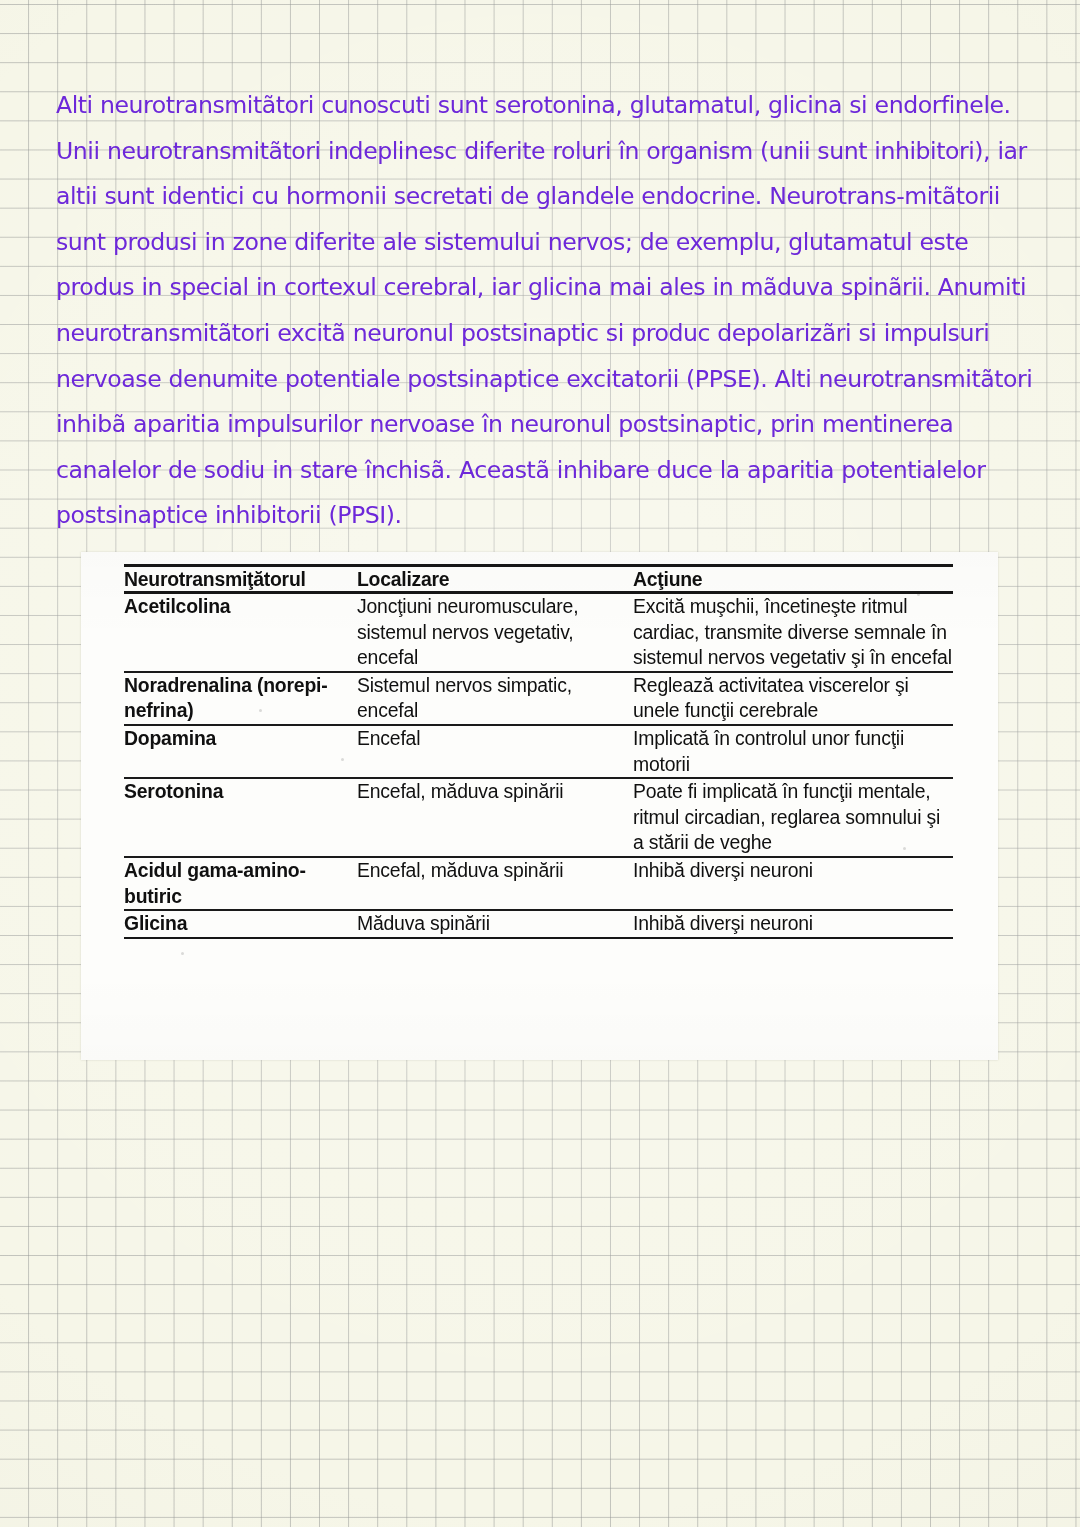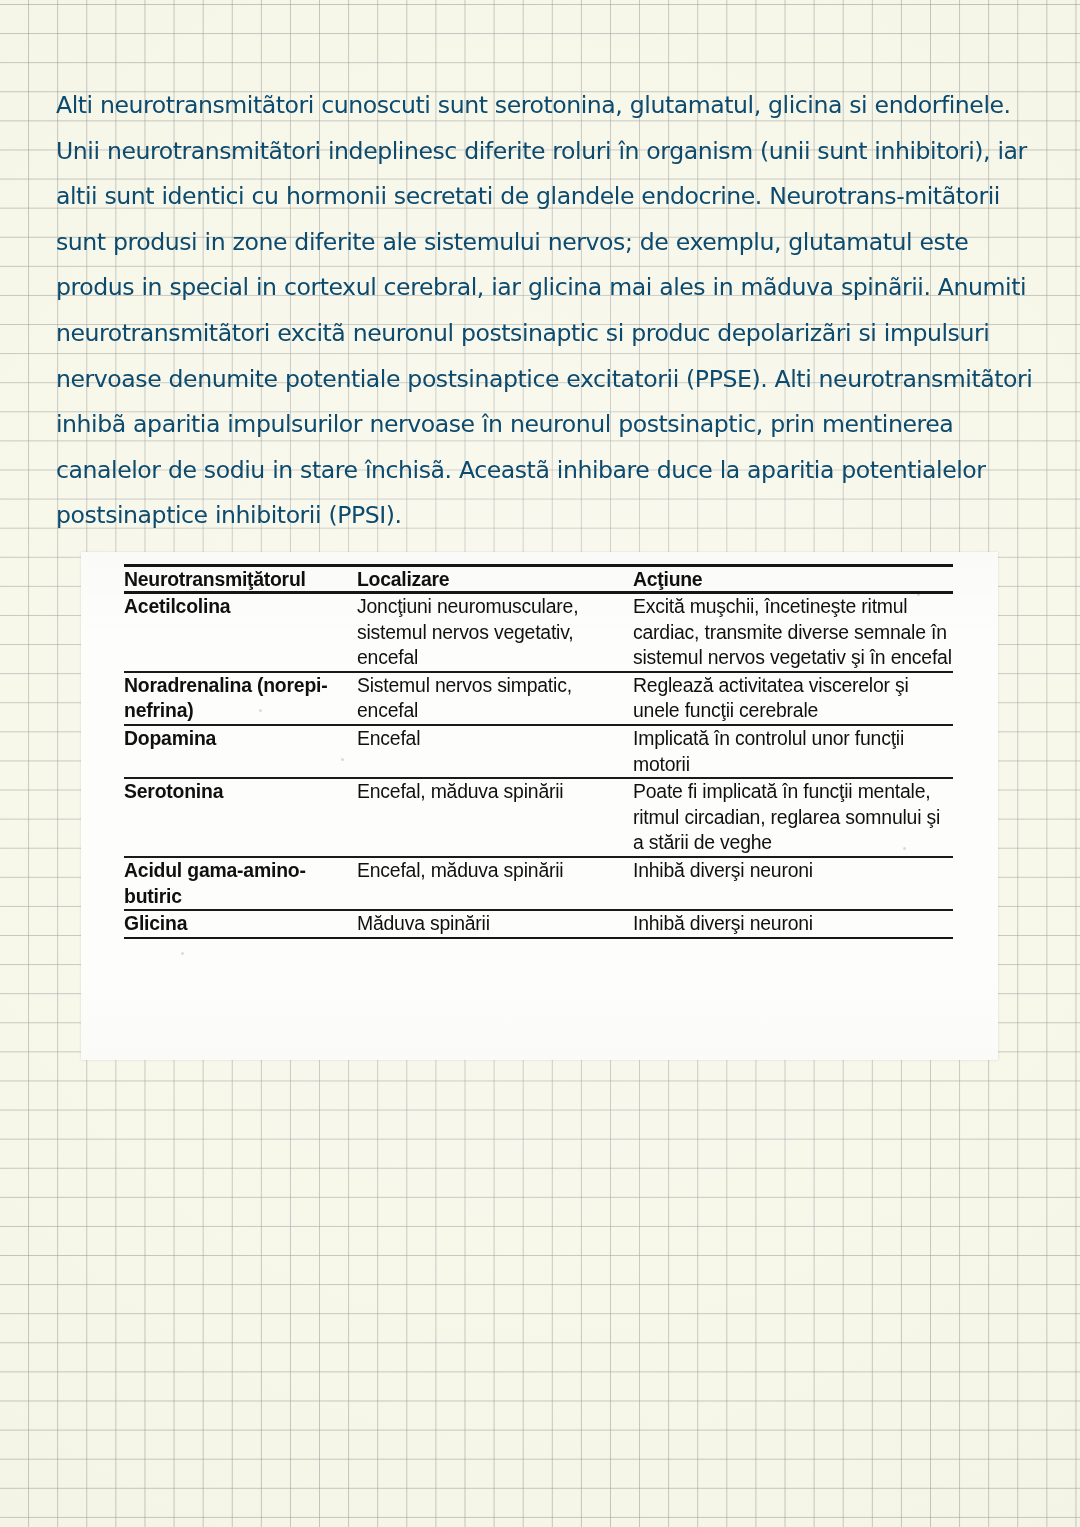--- a/index.html
+++ b/index.html
@@ -36,21 +36,21 @@
 
   
   #body-text {
     position: absolute;
     left: 56px;
     top: 83px;
     width: 996px;
     font-family: "DejaVu Sans", sans-serif;
     font-size: 23.6px;
     line-height: 45.6px;
-    color: #0c4a6e;
+    color: #6d28d9;
     letter-spacing: -0.45px;
     word-spacing: 0.3px;
     -webkit-font-smoothing: antialiased;
   }
   #body-text p {
     margin: 0;
   }
 
   
   #table-card {

